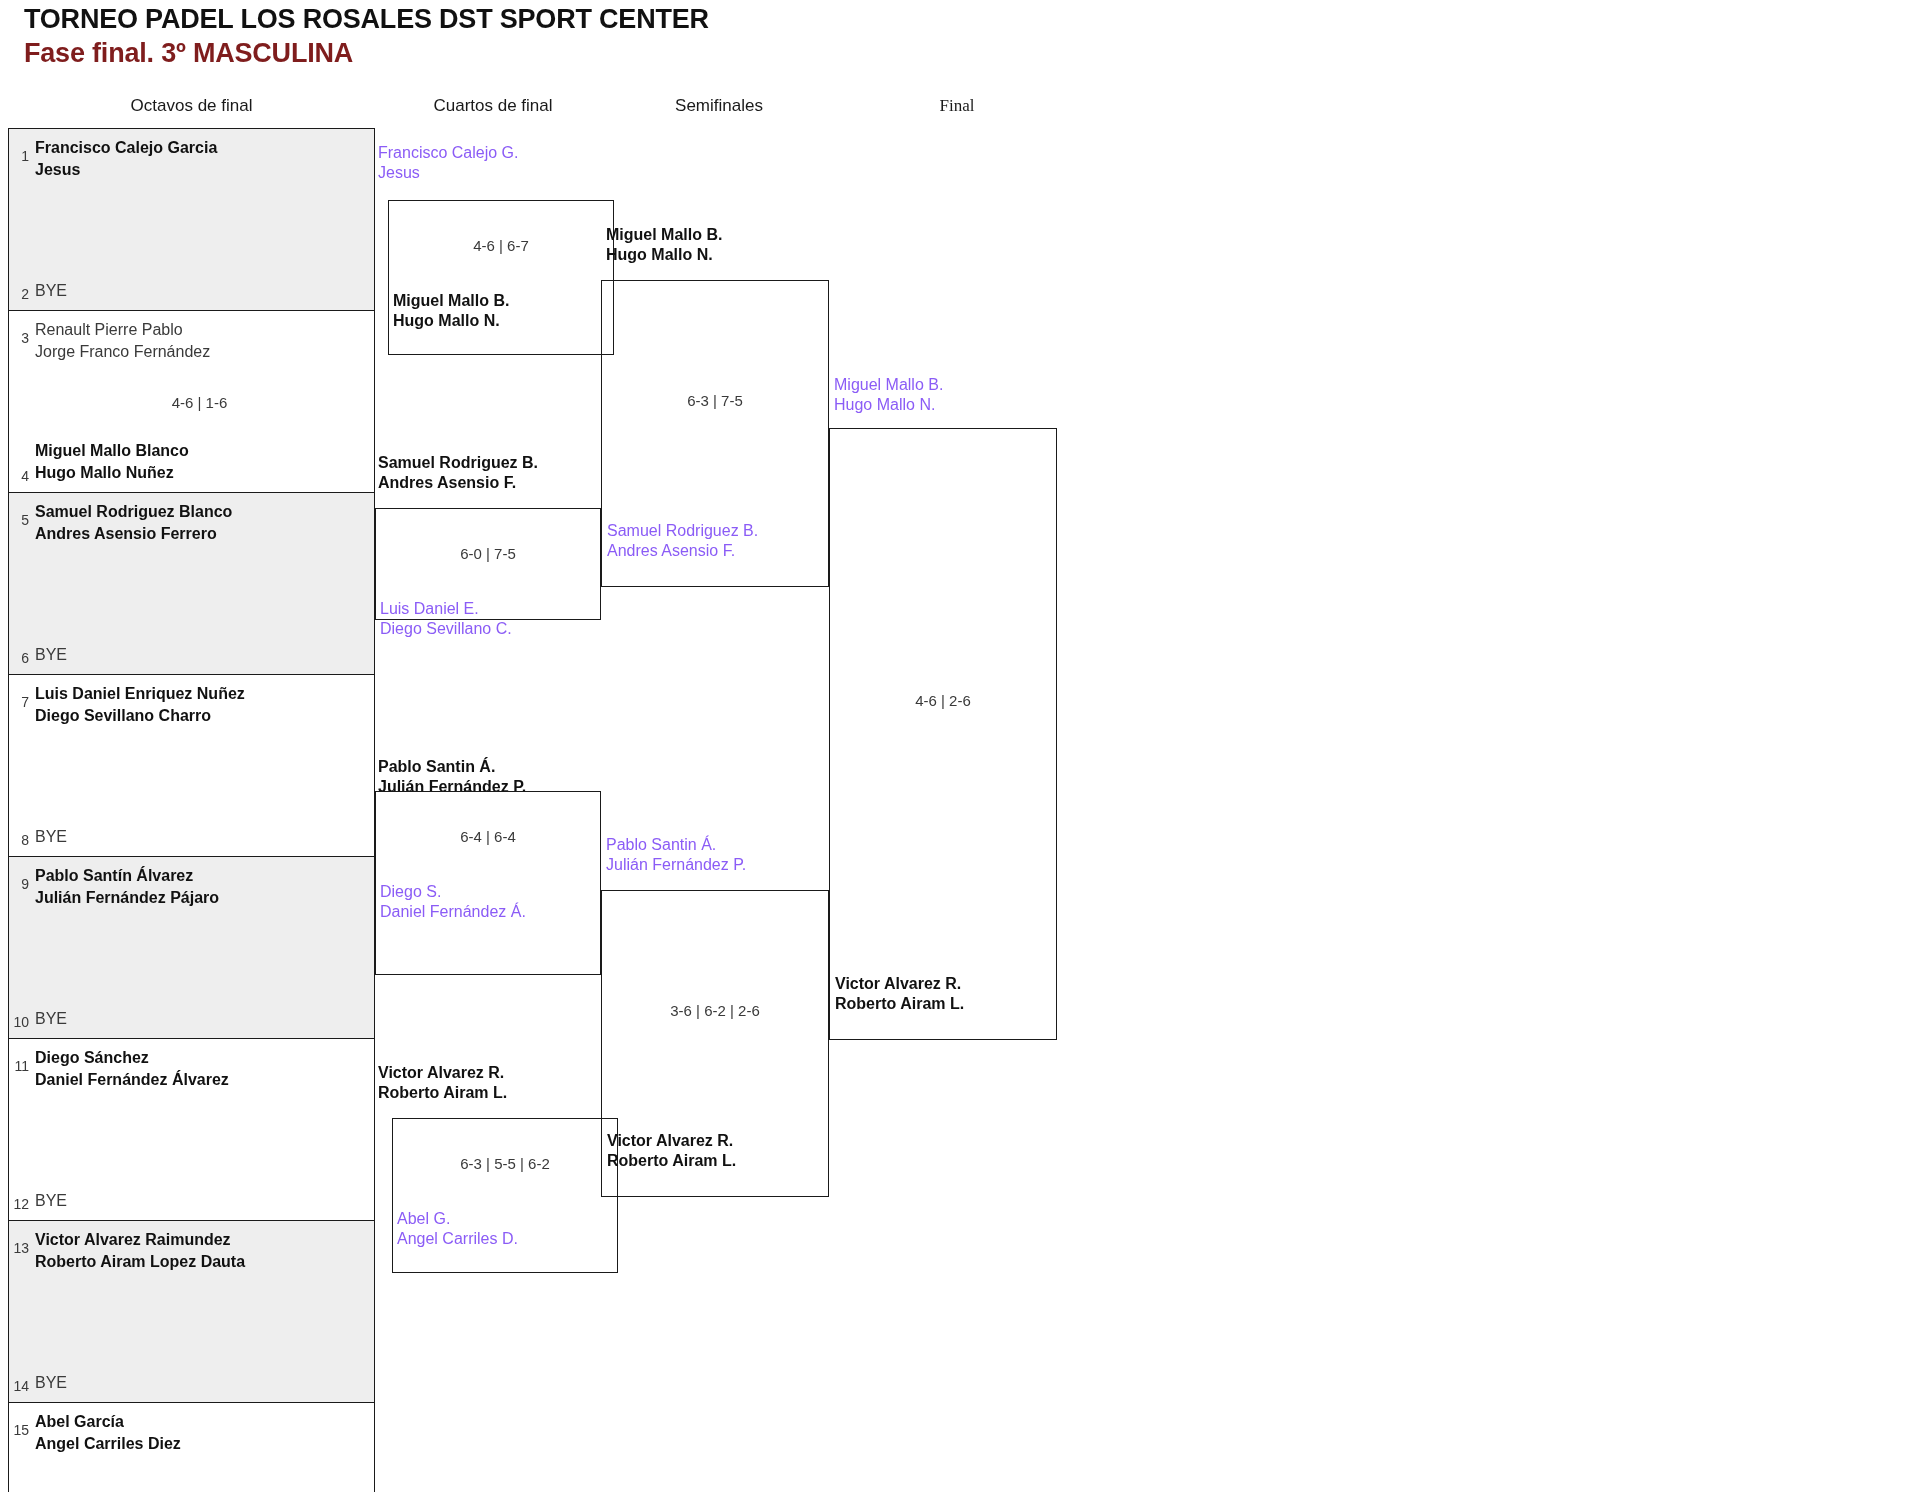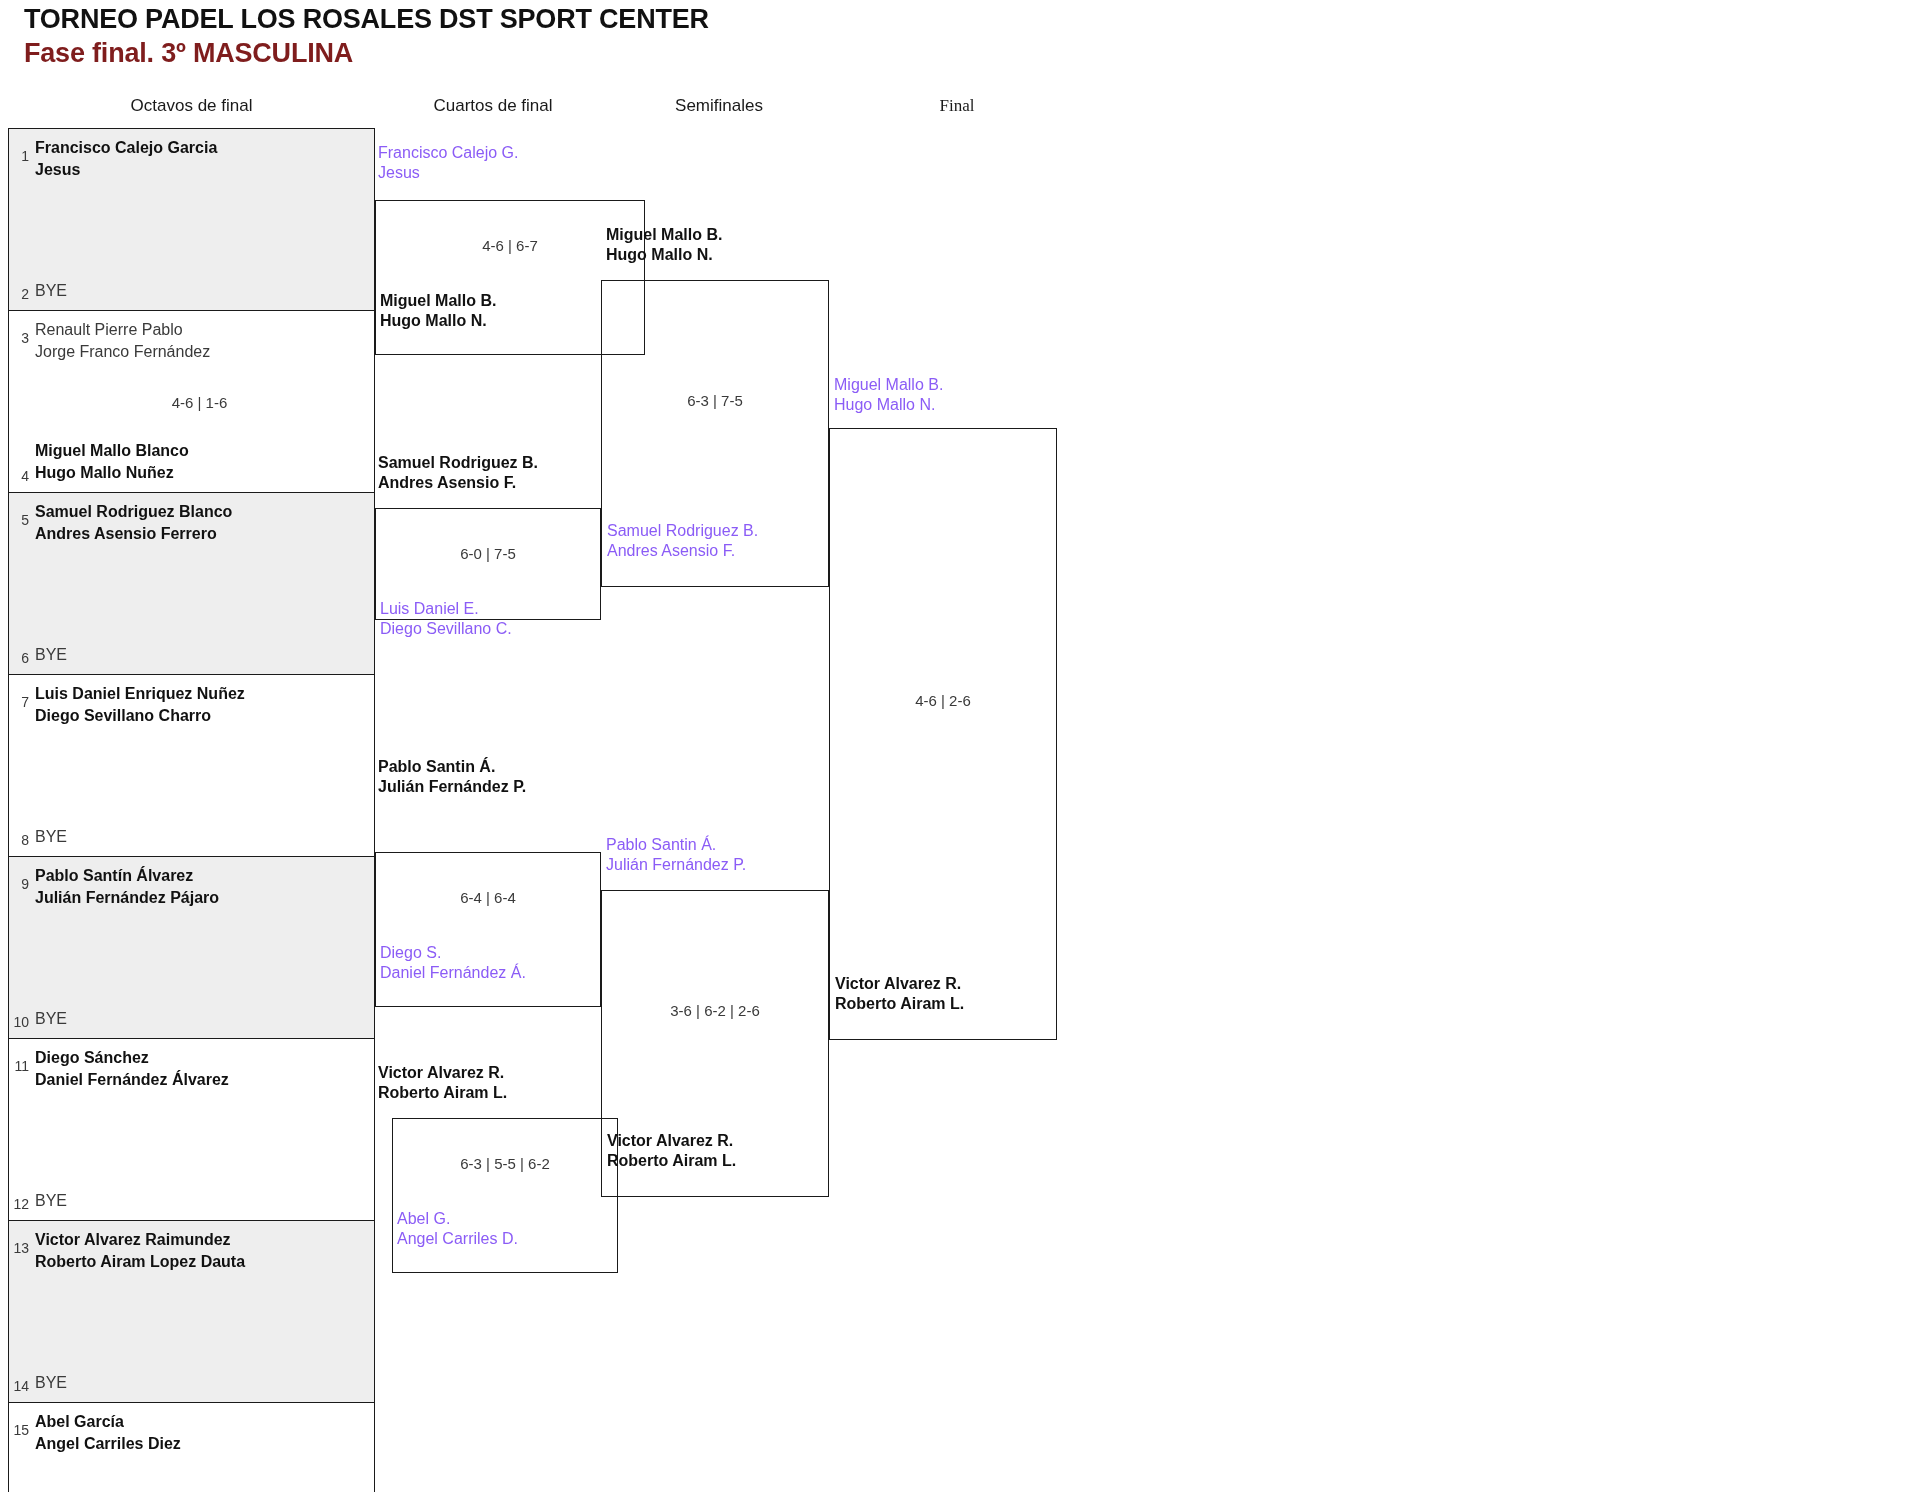--- a/index.html
+++ b/index.html
@@ -272,21 +272,21 @@
 
       <div class="r1-score"></div>
     </div>
 
   </div>
 
   <div class="lbl lose" style="left:378px; top:143px;">
     <div>Francisco Calejo G.</div>
     <div>Jesus</div>
   </div>
-  <div class="bx" style="left:375px; top:200px; width:270px; height:155px;">
+  <div class="bx" style="left:388px; top:200px; width:226px; height:155px;">
     <div class="bx-score" style="top:36px;">4-6 | 6-7</div>
     <div class="lbl win" style="left:4px; top:90px;">
       <div>Miguel Mallo B.</div>
       <div>Hugo Mallo N.</div>
     </div>
   </div>
 
   <div class="lbl win" style="left:378px; top:453px;">
     <div>Samuel Rodriguez B.</div>
     <div>Andres Asensio F.</div>
@@ -296,21 +296,21 @@
     <div class="lbl lose" style="left:4px; top:90px;">
       <div>Luis Daniel E.</div>
       <div>Diego Sevillano C.</div>
     </div>
   </div>
 
   <div class="lbl win" style="left:378px; top:757px;">
     <div>Pablo Santin Á.</div>
     <div>Julián Fernández P.</div>
   </div>
-  <div class="bx" style="left:375px; top:852px; width:226px; height:155px;">
+  <div class="bx" style="left:375px; top:791px; width:226px; height:184px;">
     <div class="bx-score" style="top:36px;">6-4 | 6-4</div>
     <div class="lbl lose" style="left:4px; top:90px;">
       <div>Diego S.</div>
       <div>Daniel Fernández Á.</div>
     </div>
   </div>
 
   <div class="lbl win" style="left:378px; top:1063px;">
     <div>Victor Alvarez R.</div>
     <div>Roberto Airam L.</div>

